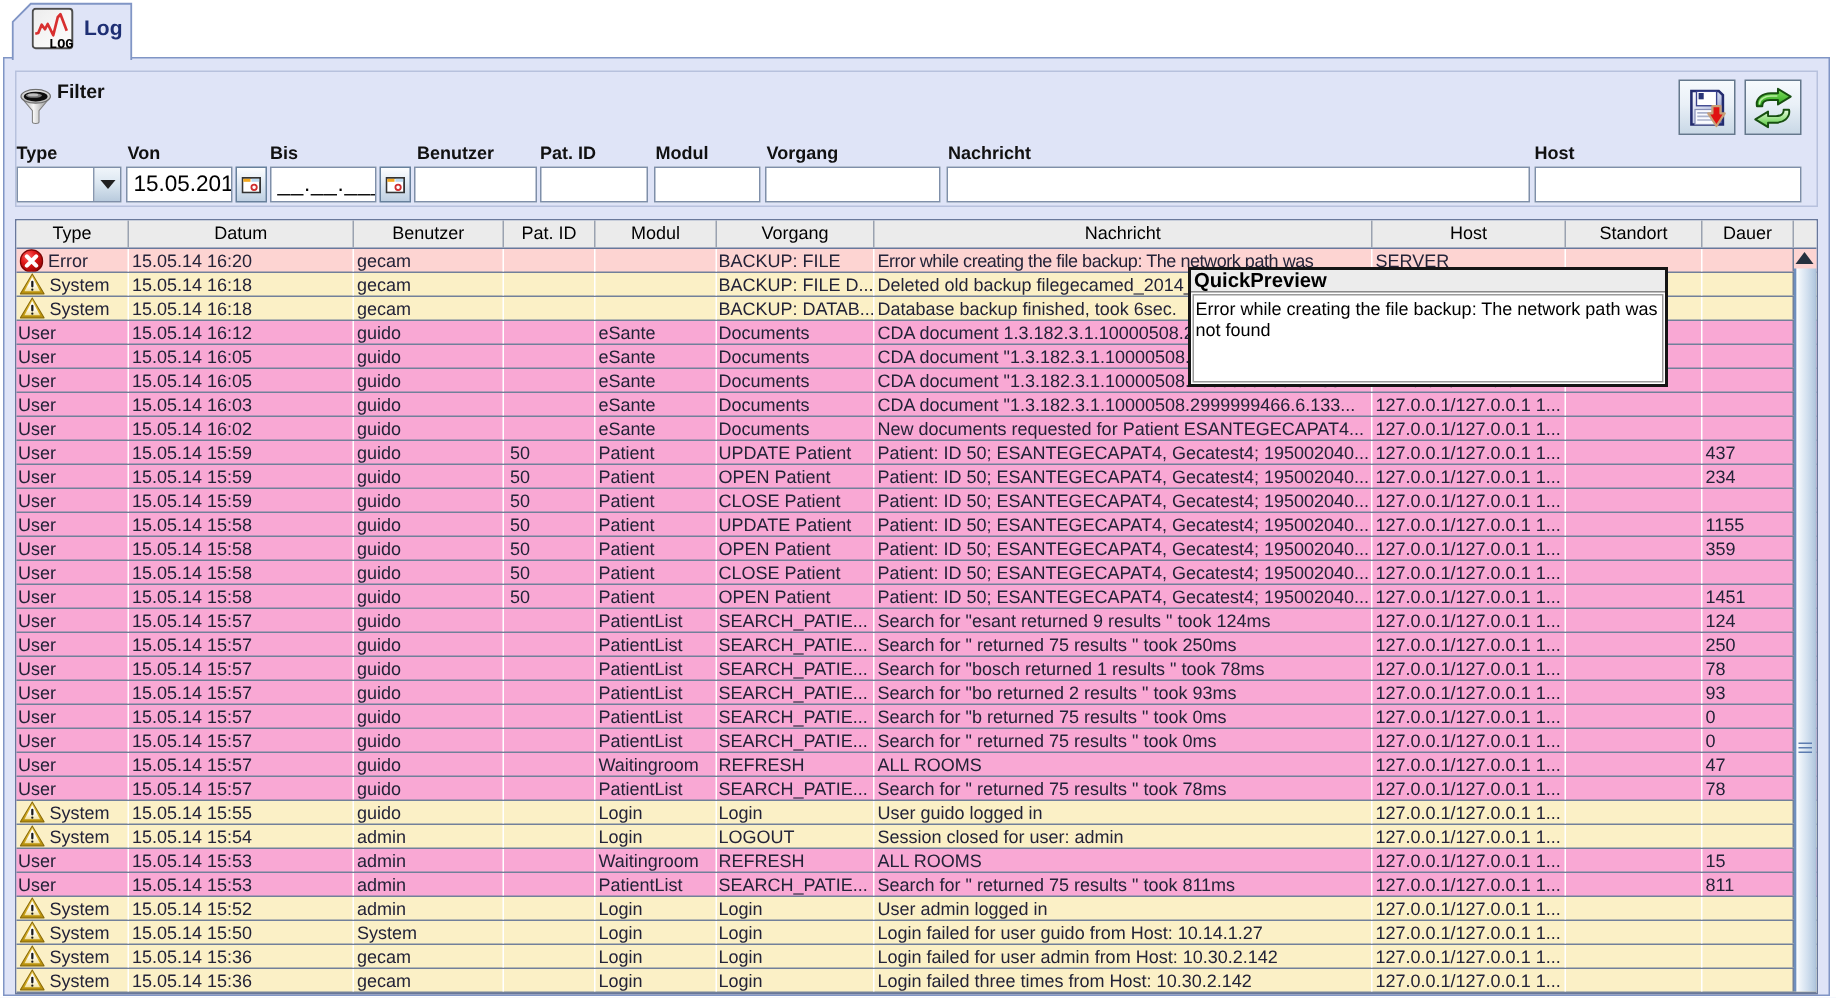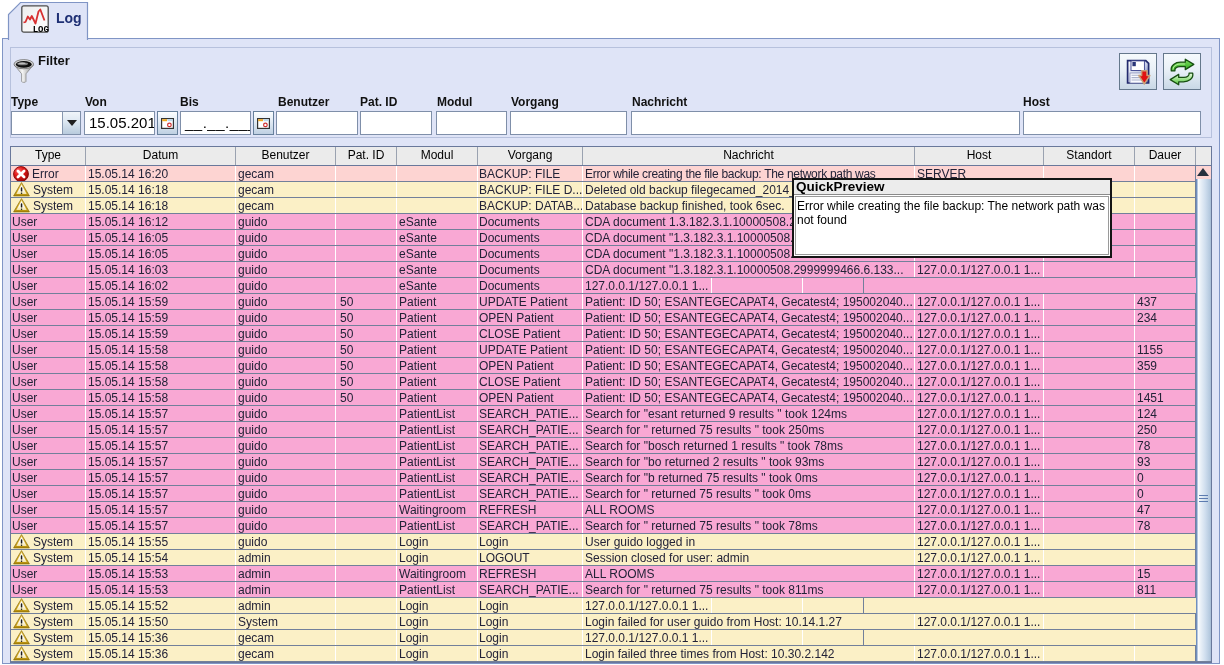--- a/index.html
+++ b/index.html
@@ -330,20 +330,21 @@
     </div>
 <div class="tr ru">
       <div class="c c0">
         <span class="tl">User</span>
       </div>
       <div class="c c1">15.05.14 16:02</div>
       <div class="c c2">guido</div>
       <div class="c c3"></div>
       <div class="c c4">eSante</div>
       <div class="c c5">Documents</div>
+      <div class="c c6">New documents requested for Patient ESANTEGECAPAT4...</div>
       <div class="c c7">127.0.0.1/127.0.0.1 1...</div>
       <div class="c c8"></div>
       <div class="c c9"></div>
     </div>
 <div class="tr ru">
       <div class="c c0">
         <span class="tl">User</span>
       </div>
       <div class="c c1">15.05.14 15:59</div>
       <div class="c c2">guido</div>
@@ -663,20 +664,21 @@
           <rect x="7.8" y="5.2" width="1.5" height="4.4" rx="0.7" fill="#1a1a1a"></rect>
           <rect x="7.8" y="10.4" width="1.5" height="1.5" rx="0.7" fill="#1a1a1a"></rect>
         </svg>
         <span class="tl">System</span>
       </div>
       <div class="c c1">15.05.14 15:52</div>
       <div class="c c2">admin</div>
       <div class="c c3"></div>
       <div class="c c4">Login</div>
       <div class="c c5">Login</div>
+      <div class="c c6">User admin logged in</div>
       <div class="c c7">127.0.0.1/127.0.0.1 1...</div>
       <div class="c c8"></div>
       <div class="c c9"></div>
     </div>
 <div class="tr rs">
       <div class="c c0">
         <svg class="ticon" width="17" height="15" viewBox="0 0 17 15">
           <defs>
             <linearGradient id="wg" x1="0" y1="0" x2="0" y2="1">
               <stop offset="0" stop-color="#ffffff"></stop>
@@ -726,20 +728,21 @@
           <rect x="7.8" y="5.2" width="1.5" height="4.4" rx="0.7" fill="#1a1a1a"></rect>
           <rect x="7.8" y="10.4" width="1.5" height="1.5" rx="0.7" fill="#1a1a1a"></rect>
         </svg>
         <span class="tl">System</span>
       </div>
       <div class="c c1">15.05.14 15:36</div>
       <div class="c c2">gecam</div>
       <div class="c c3"></div>
       <div class="c c4">Login</div>
       <div class="c c5">Login</div>
+      <div class="c c6">Login failed for user admin from Host: 10.30.2.142</div>
       <div class="c c7">127.0.0.1/127.0.0.1 1...</div>
       <div class="c c8"></div>
       <div class="c c9"></div>
     </div>
 <div class="tr rs">
       <div class="c c0">
         <svg class="ticon" width="17" height="15" viewBox="0 0 17 15">
           <defs>
             <linearGradient id="wg" x1="0" y1="0" x2="0" y2="1">
               <stop offset="0" stop-color="#ffffff"></stop>

